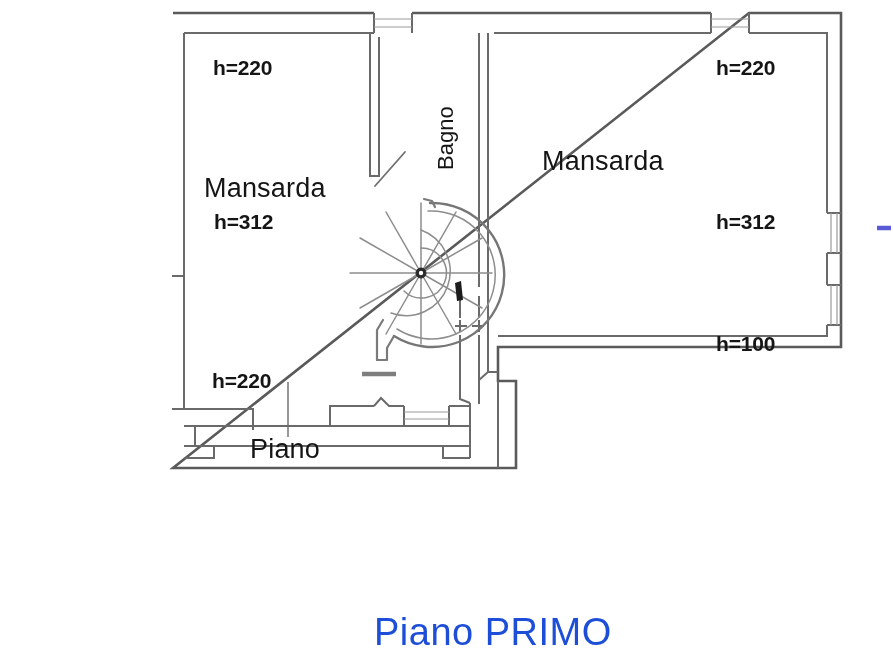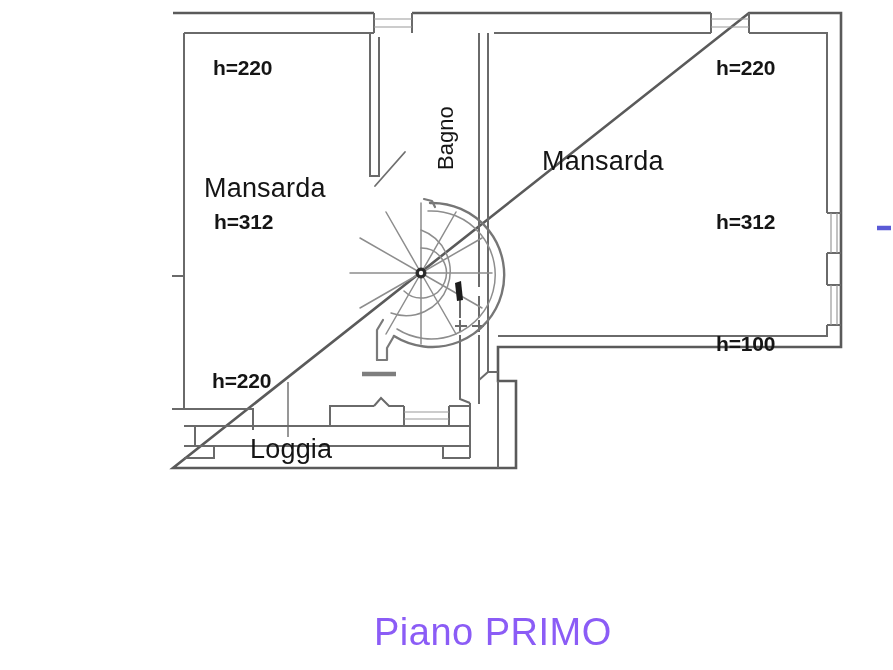--- a/index.html
+++ b/index.html
@@ -122,21 +122,21 @@
   .lbl-vert {
     font-size: 22px;
     font-weight: normal;
     transform-origin: left top;
     transform: rotate(-90deg);
   }
   .lbl-title {
     font-size: 38px;
     font-weight: normal;
     letter-spacing: 0.5px;
-    color: #8b5cf6;
+    color: #1d4ed8;
   }
 </style>
 </head>
 <body>
 
 <div id="plan-root">
 
   <svg id="floorplan" viewBox="0 0 893 670">
 
     <g>
@@ -420,17 +420,17 @@
   <div class="lbl lbl-room" style="left:542px; top:148px;">Mansarda</div>
 
   <div class="lbl lbl-h" style="left:716px; top:211px;">h=312</div>
 
   <div class="lbl lbl-h" style="left:716px; top:333px;">h=100</div>
 
   <div class="lbl lbl-vert" style="left:435px; top:170px;">Bagno</div>
 
   <div class="lbl lbl-h" style="left:212px; top:370px;">h=220</div>
 
-  <div class="lbl lbl-room" style="left:250px; top:436px;">Loggia</div>
+  <div class="lbl lbl-room" style="left:250px; top:436px;">Piano</div>
 
   <div class="lbl lbl-title" style="left:374px; top:613px;">Piano PRIMO</div>
 
 </div>
 
 </body></html>

